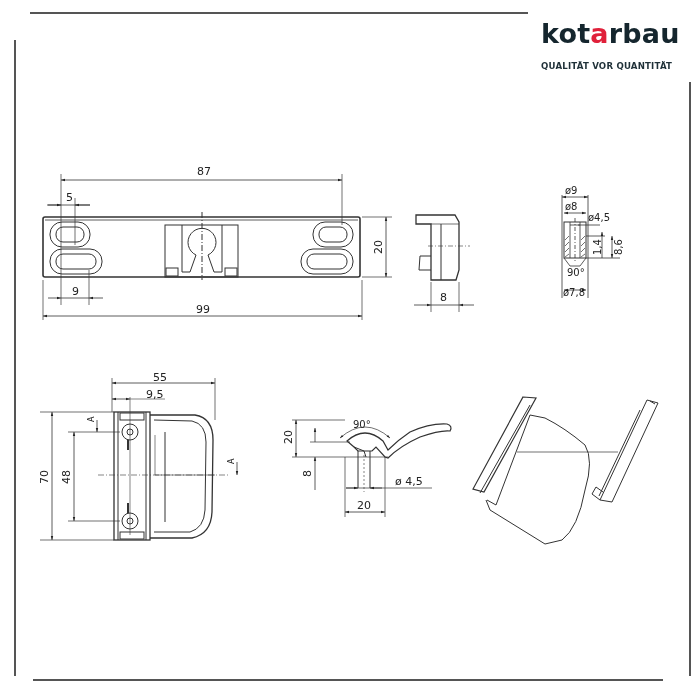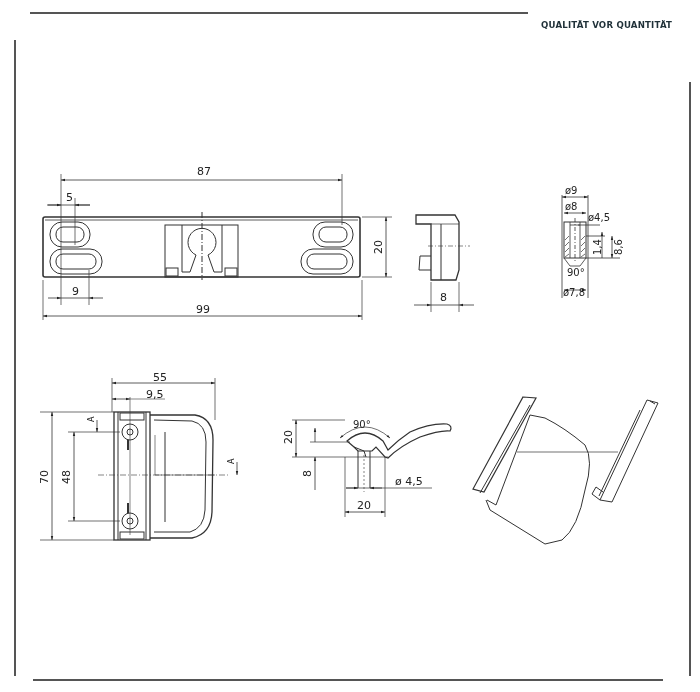--- a/index.html
+++ b/index.html
@@ -1,33 +1,34 @@
 <!DOCTYPE html>
 <html><head>
 <meta charset="utf-8">
 <style>
   html,body{margin:0;padding:0;background:#fff;}
   body{width:700px;height:692px;position:relative;overflow:hidden;font-family:"DejaVu Sans",sans-serif;}
   .frame-line{position:absolute;background:#555;}
   #logo{position:absolute;left:541px;top:20px;width:150px;}
   #logo .brand{font-family:"DejaVu Sans",sans-serif;font-weight:bold;font-size:27px;color:#15262e;letter-spacing:0.2px;line-height:28px;}
   #logo .brand .accent{color:#e0203a;}
-  #logo .tagline{font-family:"DejaVu Sans",sans-serif;font-weight:bold;font-size:8.6px;color:#1f3038;letter-spacing:0.2px;margin-top:0;white-space:nowrap;}
+  #logo .tagline{font-family:"DejaVu Sans",sans-serif;font-weight:bold;font-size:8.6px;color:#1f3038;letter-spacing:0.2px;margin-top:13px;white-space:nowrap;}
   svg{position:absolute;left:0;top:0;}
   svg text{font-family:"DejaVu Sans",sans-serif;fill:#222;}
 </style>
 </head>
 <body>
 
 <div class="frame-line" style="left:30px;top:12px;width:498px;height:2px;"></div>
 <div class="frame-line" style="left:14px;top:40px;width:2px;height:636px;"></div>
 <div class="frame-line" style="left:689px;top:82px;width:2px;height:594px;"></div>
 <div class="frame-line" style="left:33px;top:679px;width:630px;height:2px;"></div>
 
 <div id="logo">
+  <div class="brand"><span>kot</span><span class="accent">a</span><span>rbau</span></div>
   <div class="tagline">QUALITÄT VOR QUANTITÄT</div>
 </div>
 
 <svg width="700" height="692" viewBox="0 0 700 692">
   <defs>
     <marker id="arr" viewBox="0 0 10 10" refX="10" refY="5" markerWidth="7" markerHeight="5" orient="auto-start-reverse">
       <path d="M0,2 L10,5 L0,8 z" fill="#222"></path>
     </marker>
   </defs>
 

